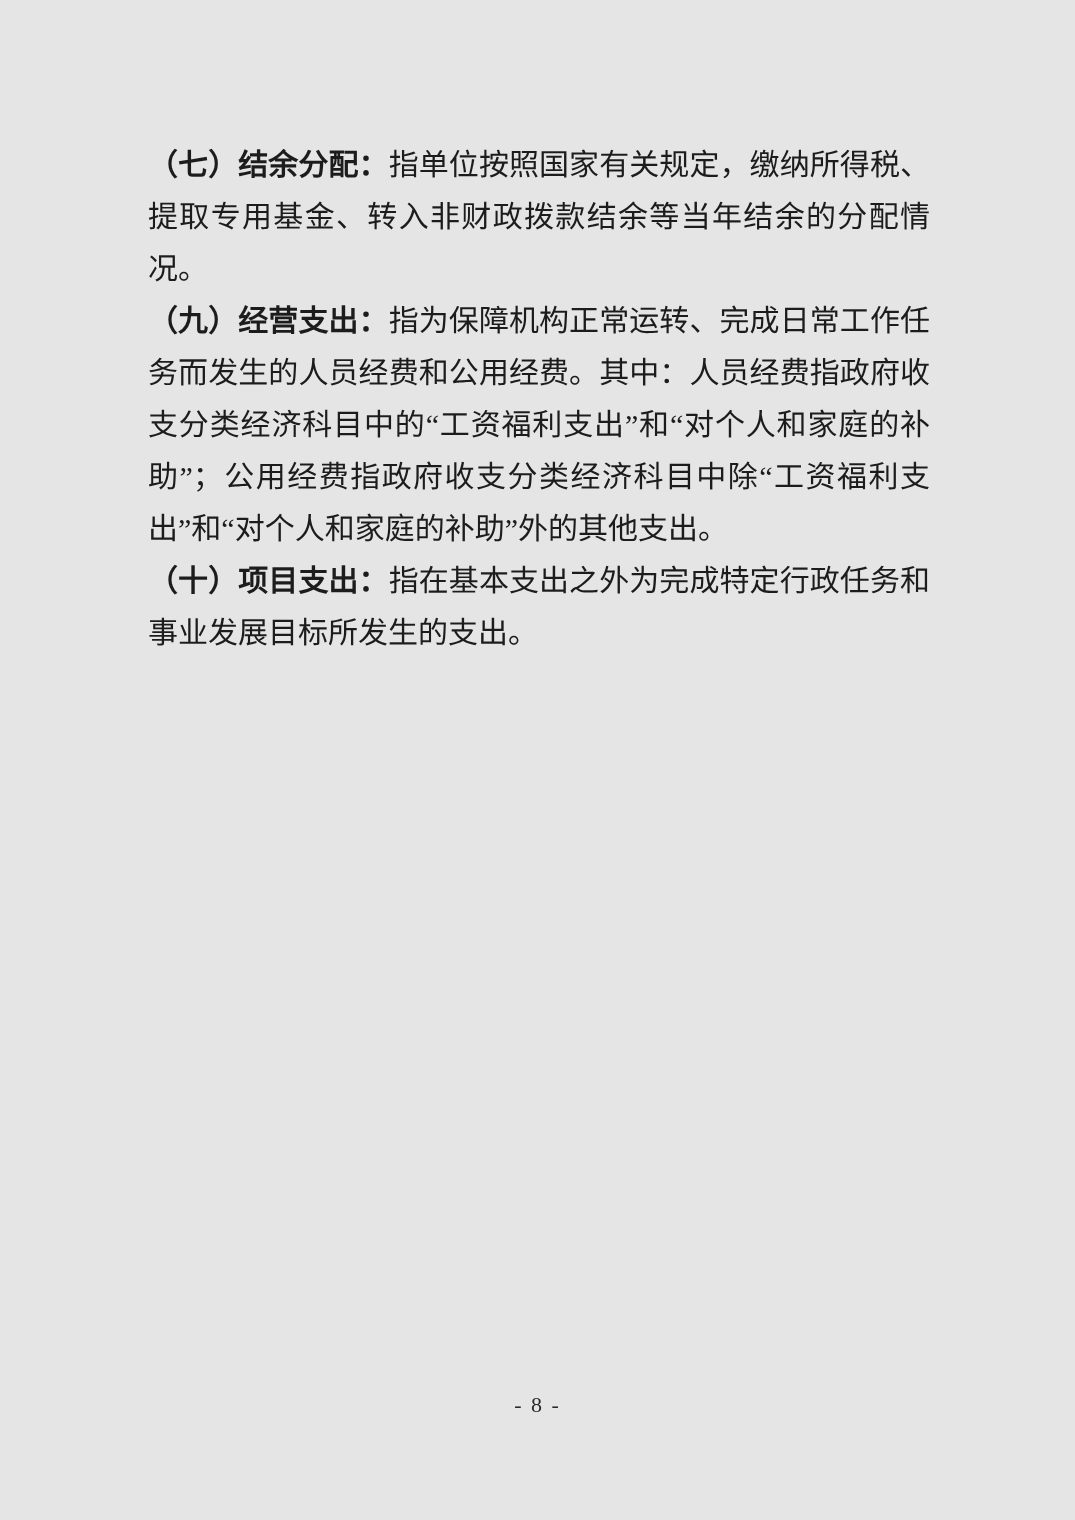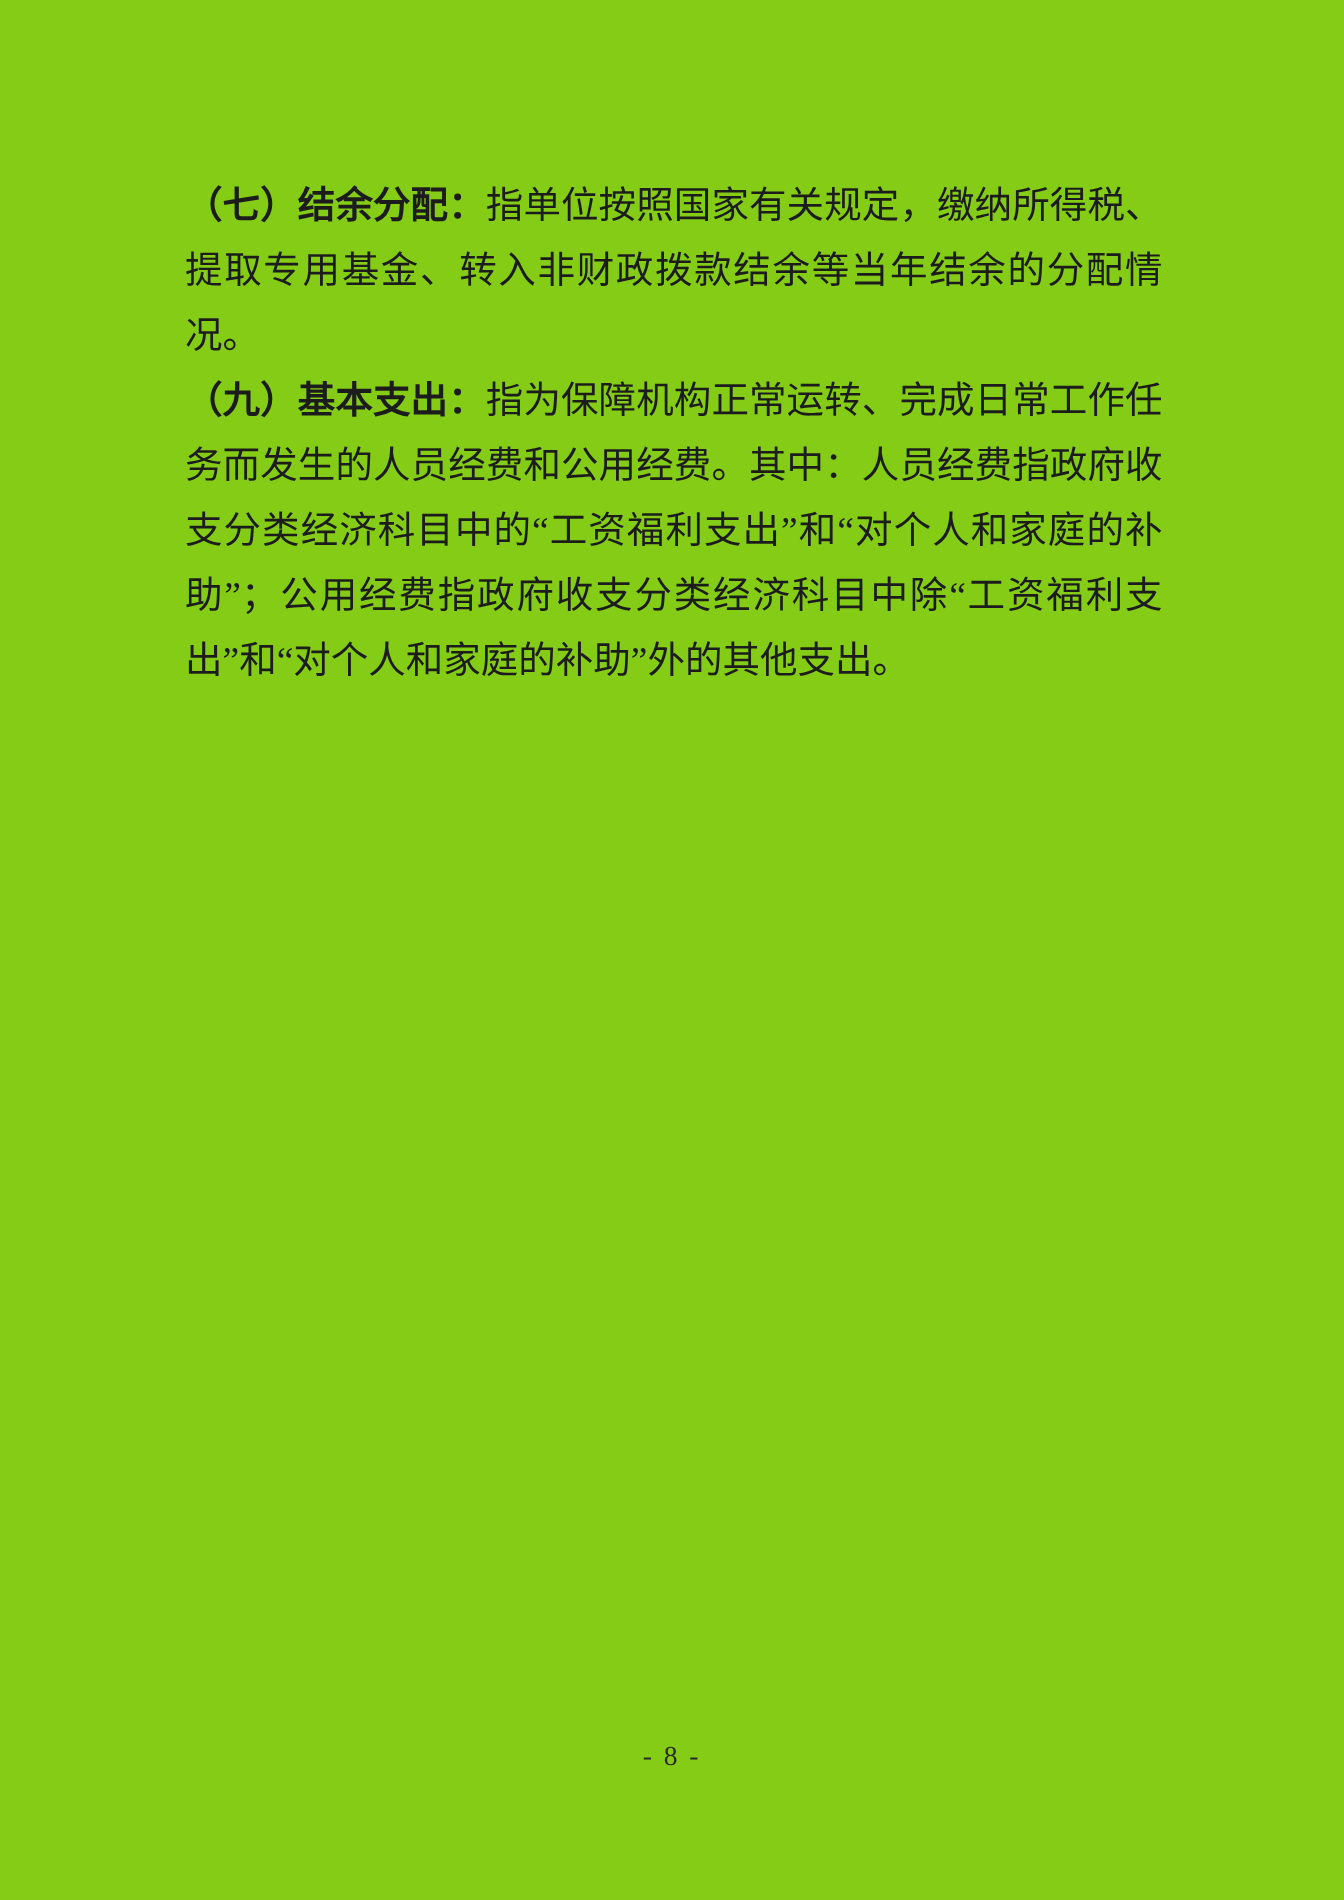--- a/index.html
+++ b/index.html
@@ -4,21 +4,21 @@
 <style>
   html, body {
     margin: 0;
     padding: 0;
     background: #ffffff;
   }
   .page {
     position: relative;
     width: 1075px;
     height: 1520px;
-    background: #84cc16;
+    background: #e5e5e5;
     color: #1c1c1c;
     font-family: "Liberation Serif", "DejaVu Serif", serif;
     overflow: hidden;
   }
   .content {
     position: absolute;
     top: 139px;
     left: 148px;
     width: 782px;
   }
@@ -44,18 +44,19 @@
     color: #2a2a2a;
     letter-spacing: 2px;
   }
 </style>
 </head>
 <body>
 
 <div class="page">
   <div class="content">
     <p class="para"><span class="head">（七）结余分配：</span><span>指单位按照国家有关规定，缴纳所得税、提取专用基金、转入非财政拨款结余等当年结余的分配情况。</span></p>
-    <p class="para"><span class="head">（九）基本支出：</span><span>指为保障机构正常运转、完成日常工作任务而发生的人员经费和公用经费。其中：人员经费指政府收支分类经济科目中的“工资福利支出”和“对个人和家庭的补助”；公用经费指政府收支分类经济科目中除“工资福利支出”和“对个人和家庭的补助”外的其他支出。</span></p>
+    <p class="para"><span class="head">（九）经营支出：</span><span>指为保障机构正常运转、完成日常工作任务而发生的人员经费和公用经费。其中：人员经费指政府收支分类经济科目中的“工资福利支出”和“对个人和家庭的补助”；公用经费指政府收支分类经济科目中除“工资福利支出”和“对个人和家庭的补助”外的其他支出。</span></p>
+    <p class="para"><span class="head">（十）项目支出：</span><span>指在基本支出之外为完成特定行政任务和事业发展目标所发生的支出。</span></p>
   </div>
   <div class="footer">
     <span>- 8 -</span>
   </div>
 </div>
 
 </body></html>

